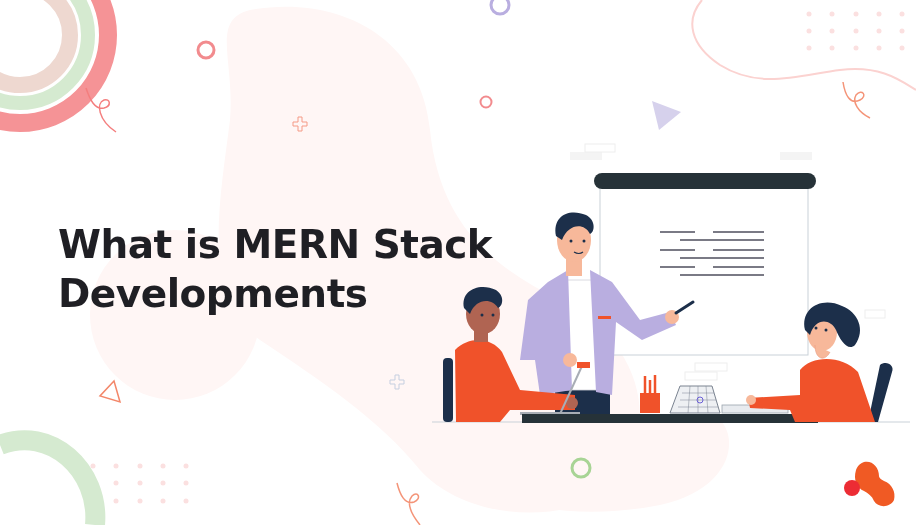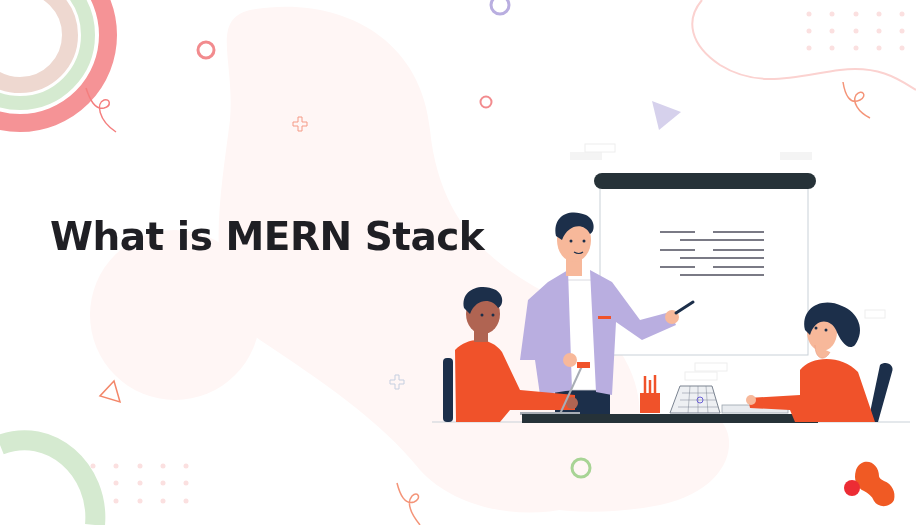--- a/index.html
+++ b/index.html
@@ -1,18 +1,18 @@
 <!DOCTYPE html>
 <html><head>
 <meta charset="utf-8">
 <style>
   html, body { margin:0; padding:0; }
   body { width:916px; height:525px; overflow:hidden; background:#ffffff; position:relative; font-family:"DejaVu Sans", sans-serif; }
   .title {
-    position:absolute; left:50px; top:212px; margin:0;
+    position:absolute; left:50px; top:212px; margin:8px;
     font-family:"DejaVu Sans", sans-serif; font-weight:bold; font-size:39px; line-height:49px;
     color:#1f1f24; letter-spacing:-0.5px;
   }
   .title span { display:block; }
   svg { position:absolute; left:0; top:0; }
 </style>
 </head>
 <body>
 
 <svg width="916" height="525" viewBox="0 0 916 525">
@@ -185,13 +185,14 @@
   </g>
 
   <g>
     <path d="M864,462 C872,460 879,467 879,476 C879,478 882,480 884,481 C892,484 896,492 894,500 C890,508 878,508 874,501 C872,496 868,493 864,491 C857,488 853,480 856,470 C858,465 861,463 864,462 Z" fill="#f05a24"></path>
     <circle cx="852" cy="488" r="8" fill="#ec2c34"></circle>
   </g>
 </svg>
 
 <h1 class="title">
   <span>What is MERN Stack</span>
+  <span>Developments</span>
 </h1>
 
 </body></html>

